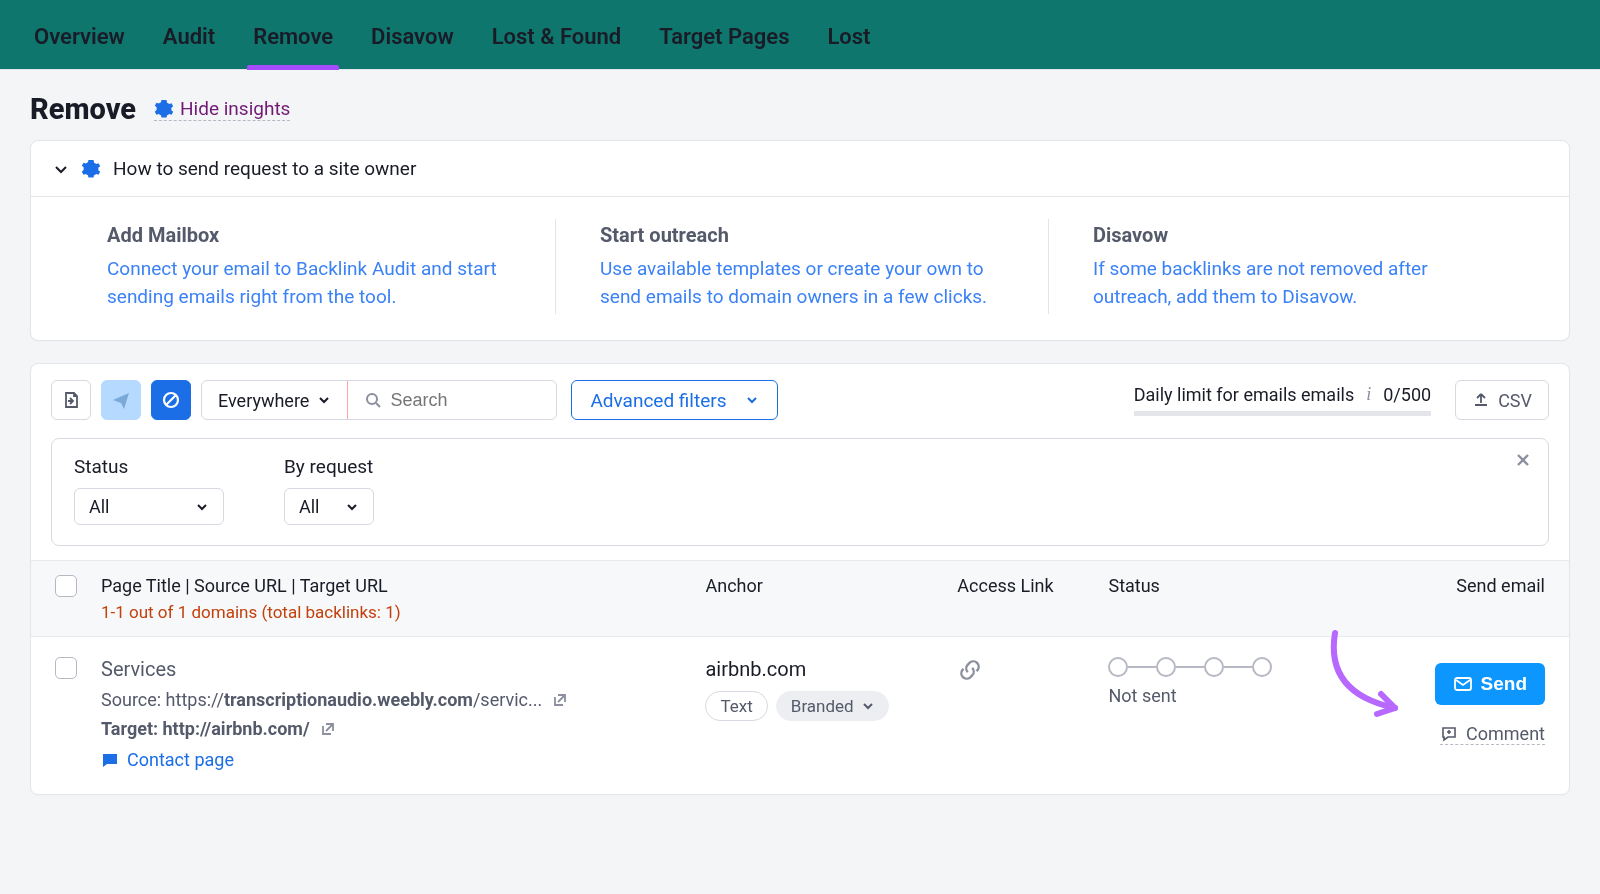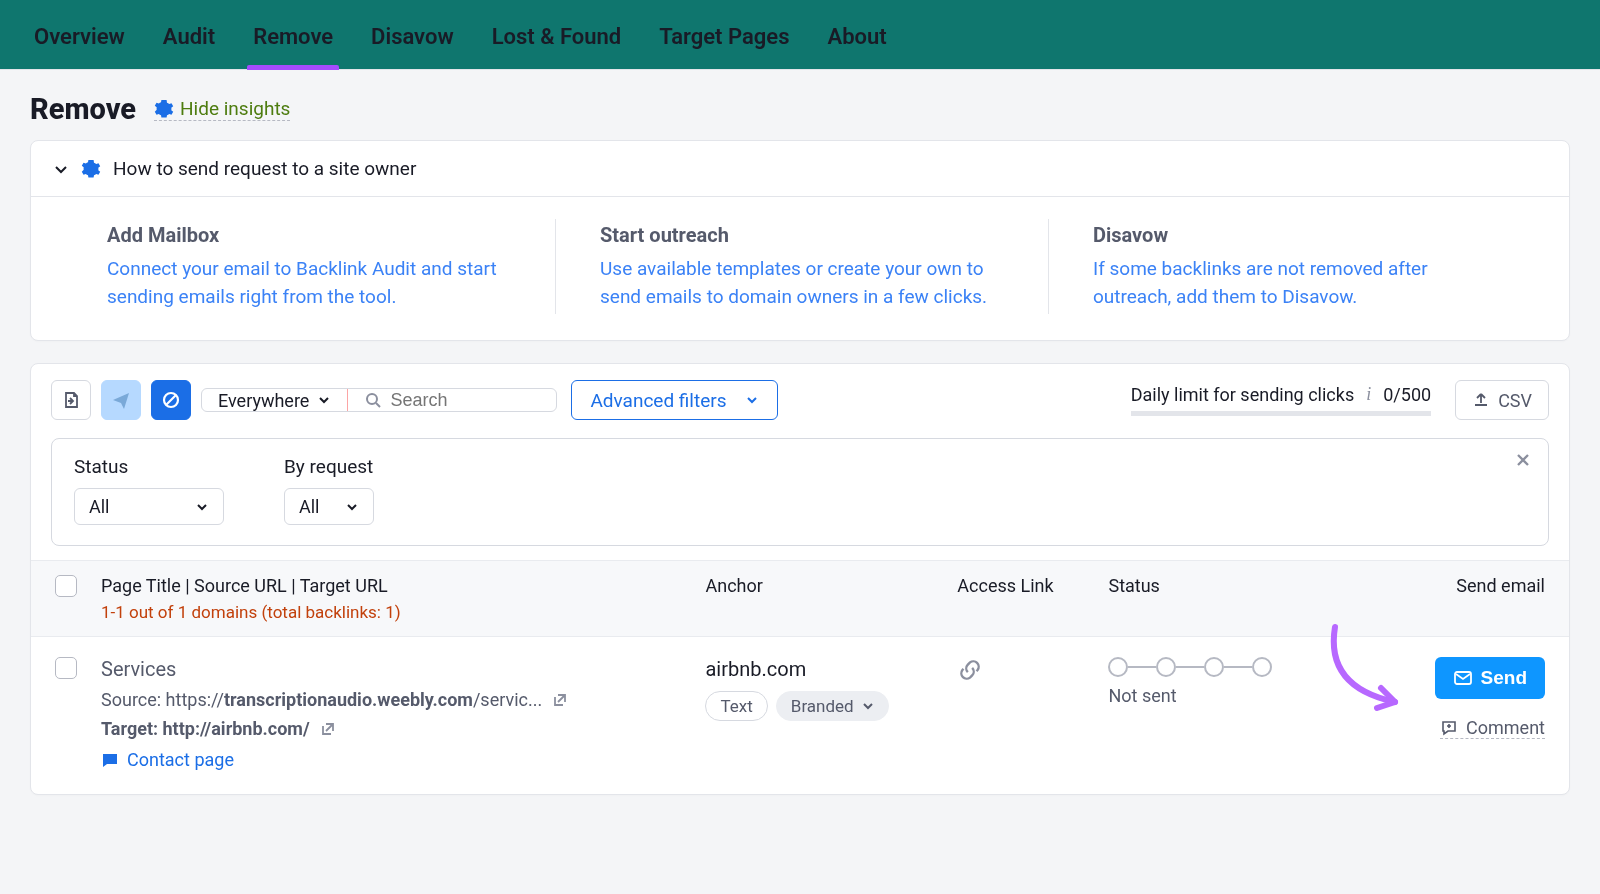--- a/index.html
+++ b/index.html
@@ -2,35 +2,35 @@
 <html><head>
 <meta charset="utf-8">
 <style>
 * { box-sizing: border-box; margin: 0; padding: 0; }
 body { font-family: -apple-system, BlinkMacSystemFont, "Segoe UI", Roboto, Helvetica, Arial, sans-serif; background: #f4f5f7; color: #191b26; font-size: 18px; width: 1600px; }
 .topnav { display: flex; gap: 26px; padding: 16px 28px 0 28px; border-bottom: 1px solid #e3e5ea; background: #0f766e; }
 .topnav-item { font-size: 22px; font-weight: 600; color: #191b26; padding: 8px 6px 20px 6px; cursor: pointer; position: relative; }
 .topnav-item.active::after { content: ""; position: absolute; left: 0; right: 0; bottom: -1px; height: 5px; background: #a64cff; border-radius: 2px 2px 0 0; }
 .page-header { display: flex; align-items: center; gap: 18px; padding: 22px 30px 14px 30px; }
 .page-title { font-size: 29px; font-weight: 800; }
-.hide-insights { display: flex; align-items: center; gap: 6px; color: #4d7c0f; font-size: 19px; cursor: pointer; border-bottom: 1px dashed #b6b9c3; }
+.hide-insights { display: flex; align-items: center; gap: 6px; color: #701a75; font-size: 19px; cursor: pointer; border-bottom: 1px dashed #b6b9c3; }
 .gear-icon { color: #1b6ee6; }
 .card { background: #fff; border: 1px solid #e3e5ea; border-radius: 8px; margin: 0 30px 22px 30px; box-shadow: 0 1px 2px rgba(0,0,0,0.02); }
 .insights-head { display: flex; align-items: center; gap: 12px; padding: 16px 22px; font-size: 19px; border-bottom: 1px solid #e3e5ea; }
 .insights-cols { display: flex; padding: 22px 28px 26px 28px; }
 .insights-col { flex: 1; padding: 4px 44px; }
 .insights-col + .insights-col { border-left: 1px solid #e3e5ea; }
 .insights-col:first-child { padding-left: 48px; }
 .insights-col h4 { font-size: 20px; font-weight: 700; color: #555a6b; margin-bottom: 8px; }
 .insights-col p { font-size: 19px; color: #3b82f6; line-height: 1.45; }
 .toolbar { display: flex; align-items: center; gap: 10px; padding: 16px 20px 12px 20px; }
 .icon-btn { display: inline-flex; align-items: center; justify-content: center; width: 40px; height: 40px; border-radius: 6px; border: 1px solid #d6d9e0; background: #fff; cursor: pointer; color: #555a6b; }
 .icon-btn.lightblue { background: #b6d9ff; border-color: #b6d9ff; color: #7aa9d8; }
 .icon-btn.blue { background: #1b6ee6; border-color: #1b6ee6; color: #fff; }
-.seg { display: flex; border: 1px solid #d6d9e0; border-radius: 6px; overflow: hidden; height: 24px; }
+.seg { display: flex; border: 1px solid #d6d9e0; border-radius: 6px; overflow: hidden; height: 40px; }
 .seg .part { display: flex; align-items: center; gap: 8px; padding: 0 16px; font-size: 18px; color: #191b26; }
 .seg .part + .part { border-left: 1px solid #fca5a5; }
 .seg input { border: none; outline: none; font-size: 18px; color: #6b6f80; width: 150px; }
 .adv-filters { display: flex; align-items: center; gap: 18px; height: 40px; padding: 0 18px; border: 1.5px solid #1b6ee6; border-radius: 6px; color: #1b6ee6; font-size: 19px; cursor: pointer; margin-left: 4px; }
 .spacer { flex: 1; }
 .limit-row { display: flex; align-items: center; gap: 10px; font-size: 18px; color: #191b26; }
 .limit-bar { border-bottom: 5px solid #e3e5ea; padding-bottom: 6px; display: flex; align-items: center; gap: 12px; }
 .csv-btn { display: flex; align-items: center; gap: 8px; height: 40px; padding: 0 16px; border: 1px solid #d6d9e0; border-radius: 6px; color: #555a6b; font-size: 18px; cursor: pointer; margin-left: 14px; }
 .filters-panel { margin: 6px 20px 14px 20px; border: 1px solid #d6d9e0; border-radius: 8px; padding: 16px 22px 20px 22px; position: relative; }
 .filters-panel .close-x { position: absolute; right: 16px; top: 12px; color: #8b8f9e; font-size: 22px; cursor: pointer; }
@@ -67,21 +67,21 @@
 </head>
 <body>
 
 <div class="topnav">
   <div class="topnav-item">Overview</div>
   <div class="topnav-item">Audit</div>
   <div class="topnav-item active">Remove</div>
   <div class="topnav-item">Disavow</div>
   <div class="topnav-item">Lost &amp; Found</div>
   <div class="topnav-item">Target Pages</div>
-  <div class="topnav-item">About</div>
+  <div class="topnav-item">Lost</div>
 </div>
 
 <div class="page-header">
   <div class="page-title">Remove</div>
   <div class="hide-insights">
     <span class="gear-icon">
       <svg width="20" height="20" viewBox="0 0 20 20">
           <path fill="currentColor" d="M10 6.5a3.5 3.5 0 1 0 0 7 3.5 3.5 0 0 0 0-7zm7.4 3.5c0-.5 0-.9-.1-1.3l1.9-1.5-1.7-3-2.3.8a7 7 0 0 0-2.2-1.3L12.6 1H7.4L7 3.2a7 7 0 0 0-2.2 1.3l-2.3-.8-1.7 3 1.9 1.5c-.1.4-.1.8-.1 1.3 0 .5 0 .9.1 1.3L.8 12.8l1.7 3 2.3-.8a7 7 0 0 0 2.2 1.3l.4 2.2h5.2l.4-2.2a7 7 0 0 0 2.2-1.3l2.3.8 1.7-3-1.9-1.5c.1-.4.1-.8.1-1.3z"></path>
         </svg>
     </span>
@@ -161,21 +161,21 @@
       <span>Advanced filters</span>
       <span>
           <svg width="14" height="14" viewBox="0 0 14 14">
             <path fill="none" stroke="#1b6ee6" stroke-width="2" d="M3 5l4 4 4-4"></path>
           </svg>
         </span>
     </div>
     <div class="spacer"></div>
     <div class="limit-row">
       <div class="limit-bar">
-        <span>Daily limit for sending clicks</span>
+        <span>Daily limit for emails emails</span>
         <span style="color:#8b8f9e;font-style:italic;font-family:serif;">i</span>
         <span>0/500</span>
       </div>
     </div>
     <div class="csv-btn">
       <span>
           <svg width="18" height="18" viewBox="0 0 18 18">
             <path fill="none" stroke="#555a6b" stroke-width="1.8" d="M9 12V3m0 0L5 7m4-4l4 4M3 14h12"></path>
           </svg>
         </span>
@@ -288,21 +288,21 @@
         <span class="dot"></span>
           <span class="bar"></span>
           <span class="dot"></span>
           <span class="bar"></span>
           <span class="dot"></span>
           <span class="bar"></span>
           <span class="dot"></span>
       </div>
       <div class="status-label">Not sent</div>
     </div>
-    <div class="col-send" style="position:relative;">
+    <div class="col-send" style="position:relative;margin-top:6px;">
       <svg class="arrow-svg" width="110" height="110" viewBox="0 0 110 110">
         <path d="M20 10 Q 10 70 80 85" fill="none" stroke="#b768ff" stroke-width="6" stroke-linecap="round"></path>
         <path d="M80 85 l-14 -14 M80 85 l-18 6" fill="none" stroke="#b768ff" stroke-width="6" stroke-linecap="round"></path>
       </svg>
       <button class="send-btn">
         <span>
             <svg width="20" height="20" viewBox="0 0 20 20">
               <rect x="2" y="4" width="16" height="12" rx="2" fill="none" stroke="currentColor" stroke-width="1.8"></rect>
               <path d="M3 6l7 5 7-5" fill="none" stroke="currentColor" stroke-width="1.8"></path>
             </svg>

